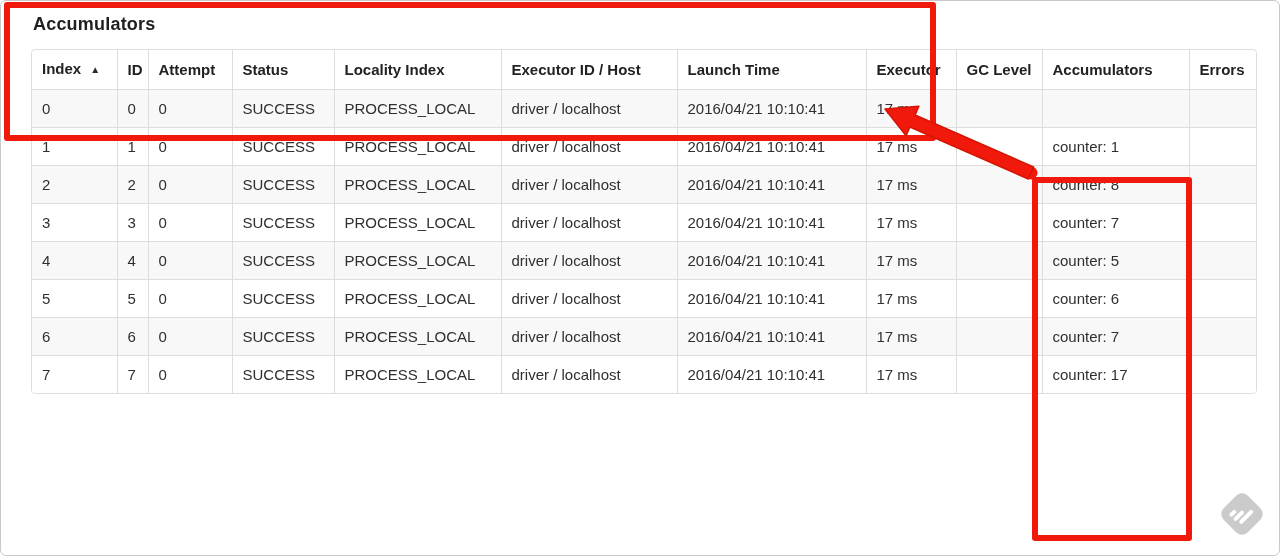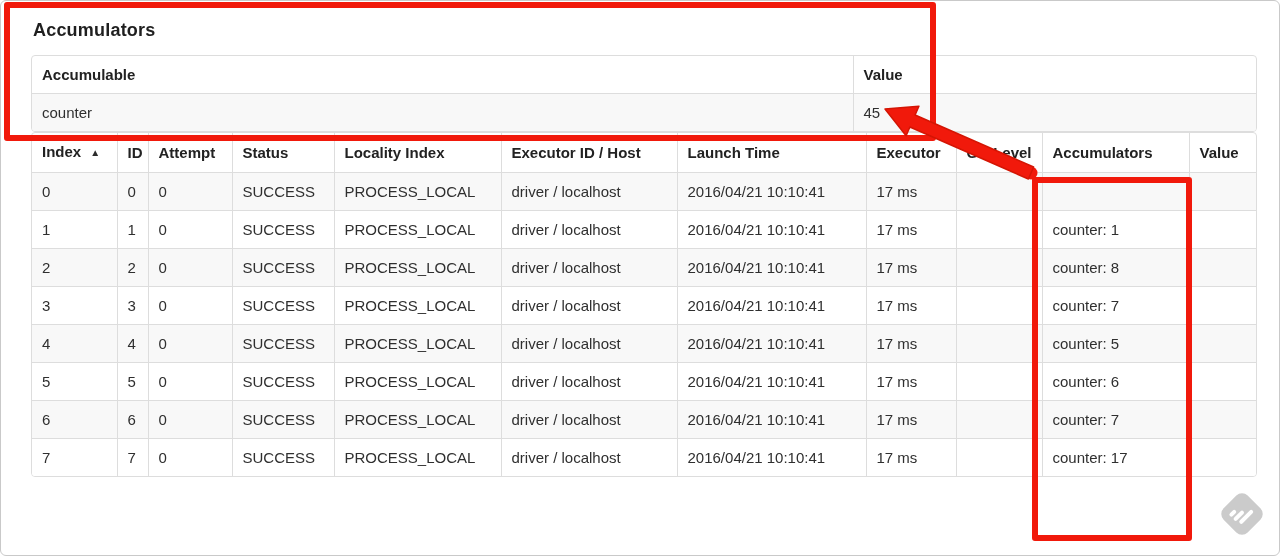--- a/index.html
+++ b/index.html
@@ -10,21 +10,21 @@
     position:relative;
   }
   .page{
     position:absolute;inset:0;
     background:#fff;
     border:1px solid #c9c9c9;
     border-radius:6px;
     box-sizing:border-box;
     overflow:hidden;
   }
-  .content{padding:17px 24px 0 30px;}
+  .content{padding:11px 24px 0 30px;}
   h4.section-title{
     margin:2px 0 14px 2px;
     font-size:18px;
     font-weight:700;
     color:#1f1f1f;
     letter-spacing:.2px;
   }
   h4.section-title.tasks{margin-top:31px;}
   .tbl{
     border:1px solid var(--tbl-border,#ddd);
@@ -113,40 +113,20 @@
   .wm .bar.b3{top:20px;width:18px;left:9px;}
 </style>
 </head>
 <body>
 
 <div class="page">
   <div class="content">
 
     <h4 class="section-title">Accumulators</h4>
 
-    <div class="tbl">
-      <table>
-        <colgroup id="acc-cols">
-            <col class="col-accumulable">
-            <col class="">
-          </colgroup>
-        <thead>
-            <tr id="acc-head">
-              <th>Accumulable</th>
-              <th>Value</th>
-            </tr>
-          </thead>
-        <tbody id="acc-body">
-            <tr>
-              <td>counter</td>
-              <td>45</td>
-            </tr>
-          </tbody>
-      </table>
-    </div>
 
 
     <div class="tbl">
       <table>
         <colgroup id="tasks-cols">
             <col class="col-index">
             <col class="col-id">
             <col class="col-attempt">
             <col class="col-status">
             <col class="col-locality">
@@ -162,21 +142,21 @@
               <th>Index<span class="sort">▲</span></th>
               <th>ID</th>
               <th>Attempt</th>
               <th>Status</th>
               <th>Locality Index</th>
               <th>Executor ID / Host</th>
               <th>Launch Time</th>
               <th>Executor</th>
               <th>GC Level</th>
               <th>Accumulators</th>
-              <th>Value</th>
+              <th>Errors</th>
             </tr>
           </thead>
         <tbody id="tasks-body">
             <tr>
               <td>0</td>
               <td>0</td>
               <td>0</td>
               <td>SUCCESS</td>
               <td>PROCESS_LOCAL</td>
               <td>driver / localhost</td>

